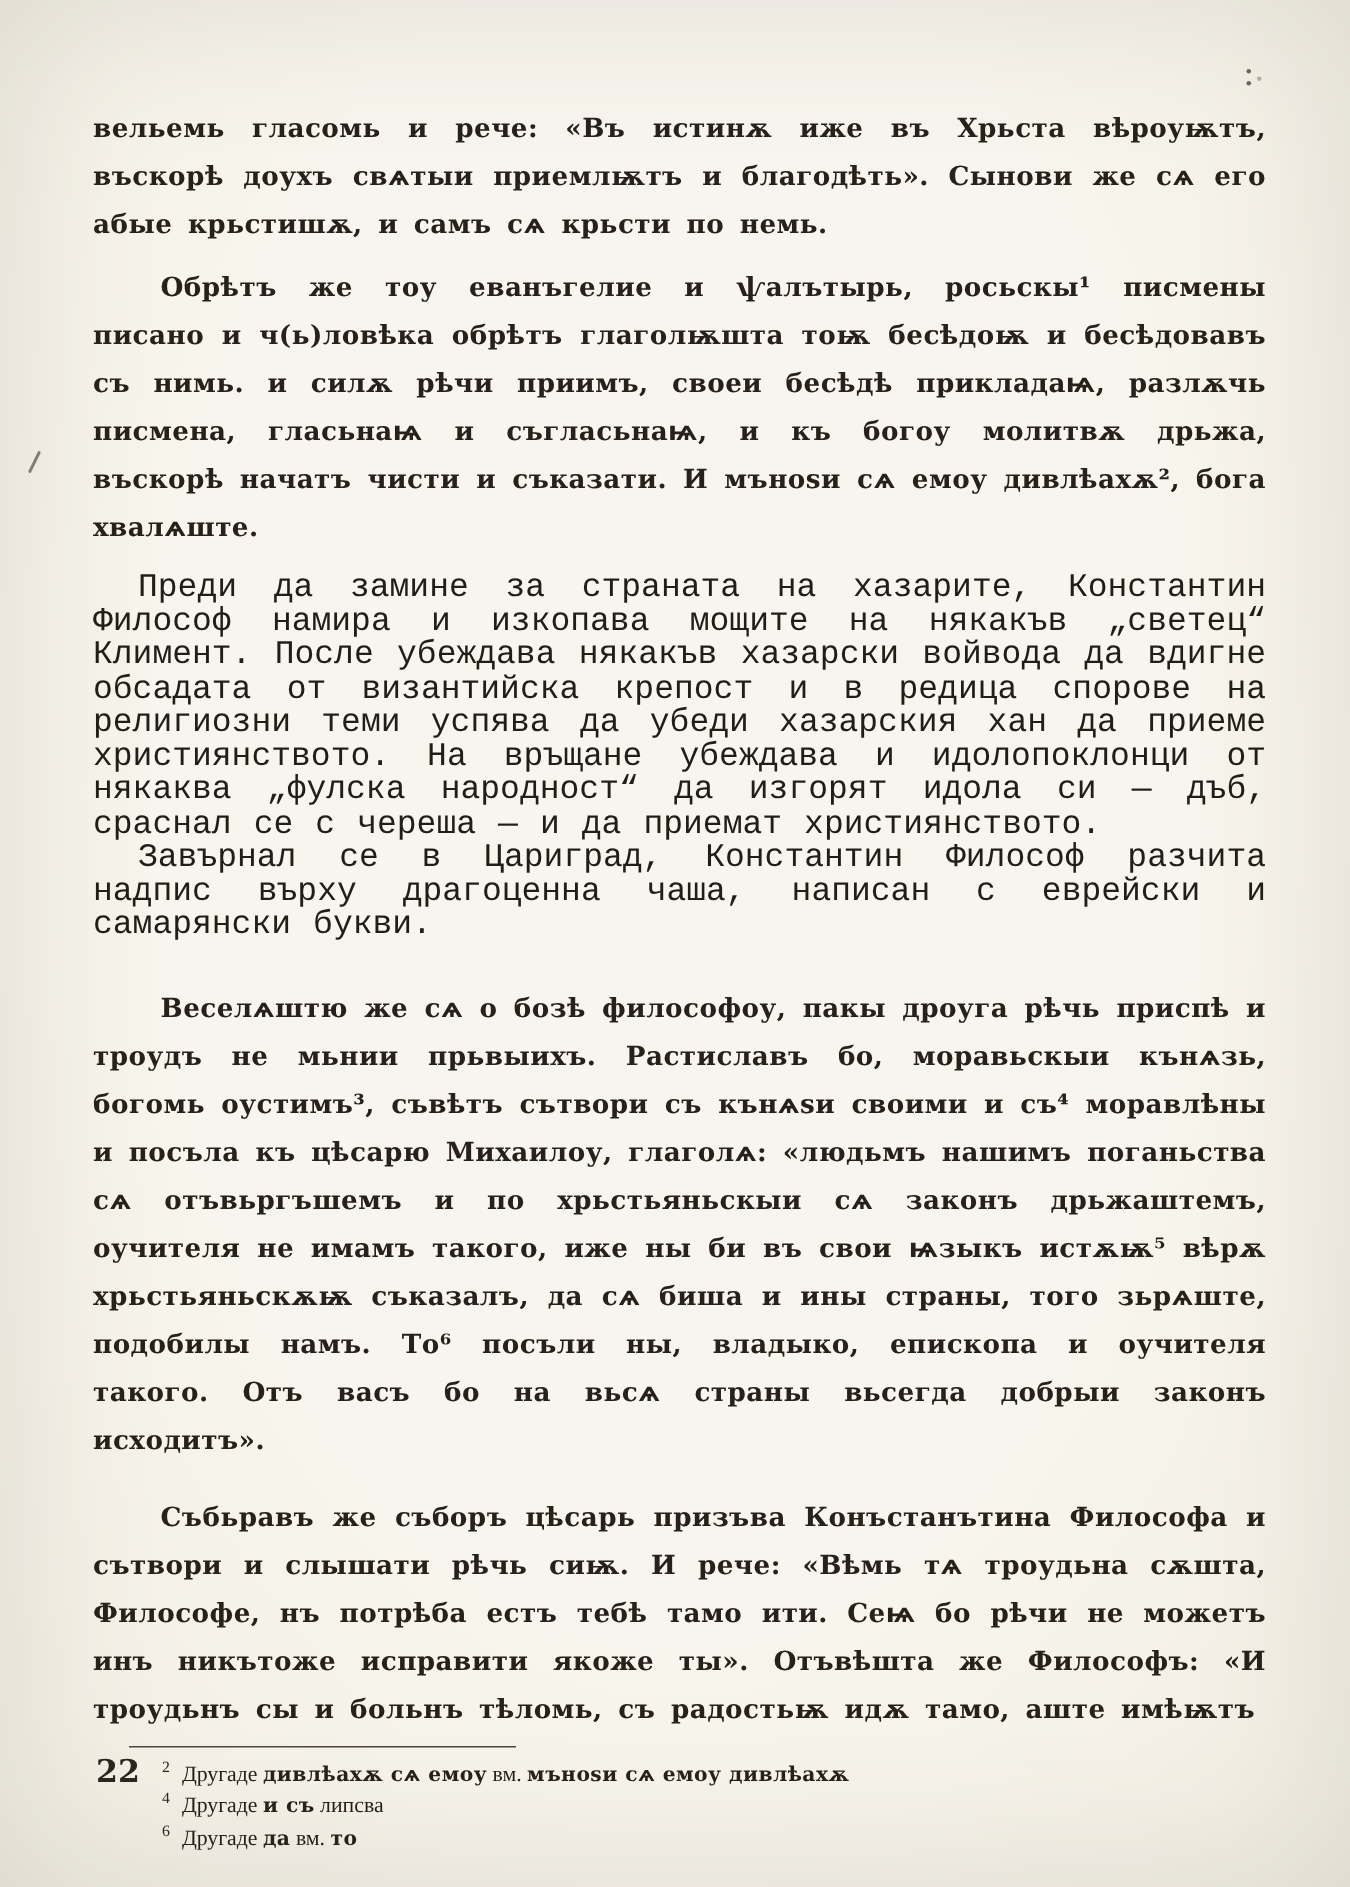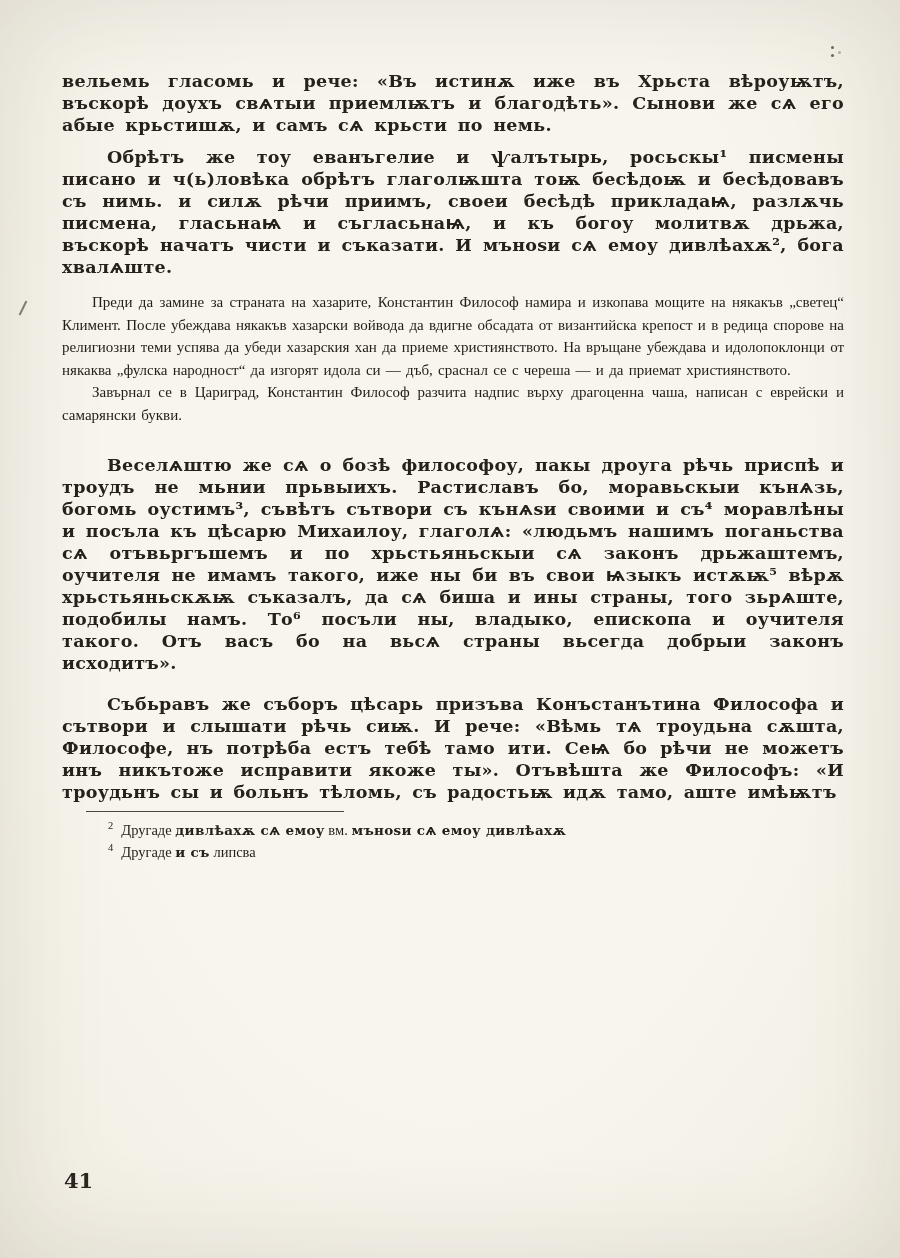--- a/index.html
+++ b/index.html
@@ -22,31 +22,31 @@
     position: absolute;
     left: 62px;
     top: 70px;
     width: 782px;
   }
   .text-column p { margin: 0; }
   .slav {
     font-family: "DejaVu Serif", "DejaVu Sans", serif;
     font-weight: 700;
     font-size: 17.5px;
-    line-height: 22px;
+    line-height: 32px;
     letter-spacing: 0.3px;
     word-spacing: 4px;
     color: #26211a;
     text-align: justify;
     text-indent: 45px;
   }
   .slav.noindent { text-indent: 0; }
   .modern {
-    font-family: Liberation Serif, serif;
-    font-size: 15px;
+    font-family: Liberation Mono, monospace;
+    font-size: 22px;
     line-height: 22.5px;
     word-spacing: 1.5px;
     color: #211d17;
     text-align: justify;
     text-indent: 30px;
   }
   .text-column p:nth-child(1) { margin-bottom: 10px; }
   .text-column p:nth-child(2) { margin-bottom: 13px; }
   .text-column p:nth-child(3) { margin-bottom: 0; }
   .text-column p:nth-child(4) { margin-bottom: 28px; }
@@ -148,17 +148,23 @@
 
 
       <div class="footnote">
         <sup class="fn-num">4</sup><span class="fn-reg">Другаде</span>
         <span class="fn-slav">и съ</span>
         <span class="fn-reg">липсва</span>
         <span class="fn-slav"></span>
       </div>
 
 
+      <div class="footnote">
+        <sup class="fn-num">6</sup><span class="fn-reg">Другаде</span>
+        <span class="fn-slav">да</span>
+        <span class="fn-reg">вм.</span>
+        <span class="fn-slav">то</span>
+      </div>
     </section>
   </main>
 
-  <div class="page-number">41</div>
+  <div class="page-number">22</div>
 </div>
 
 </body></html>

